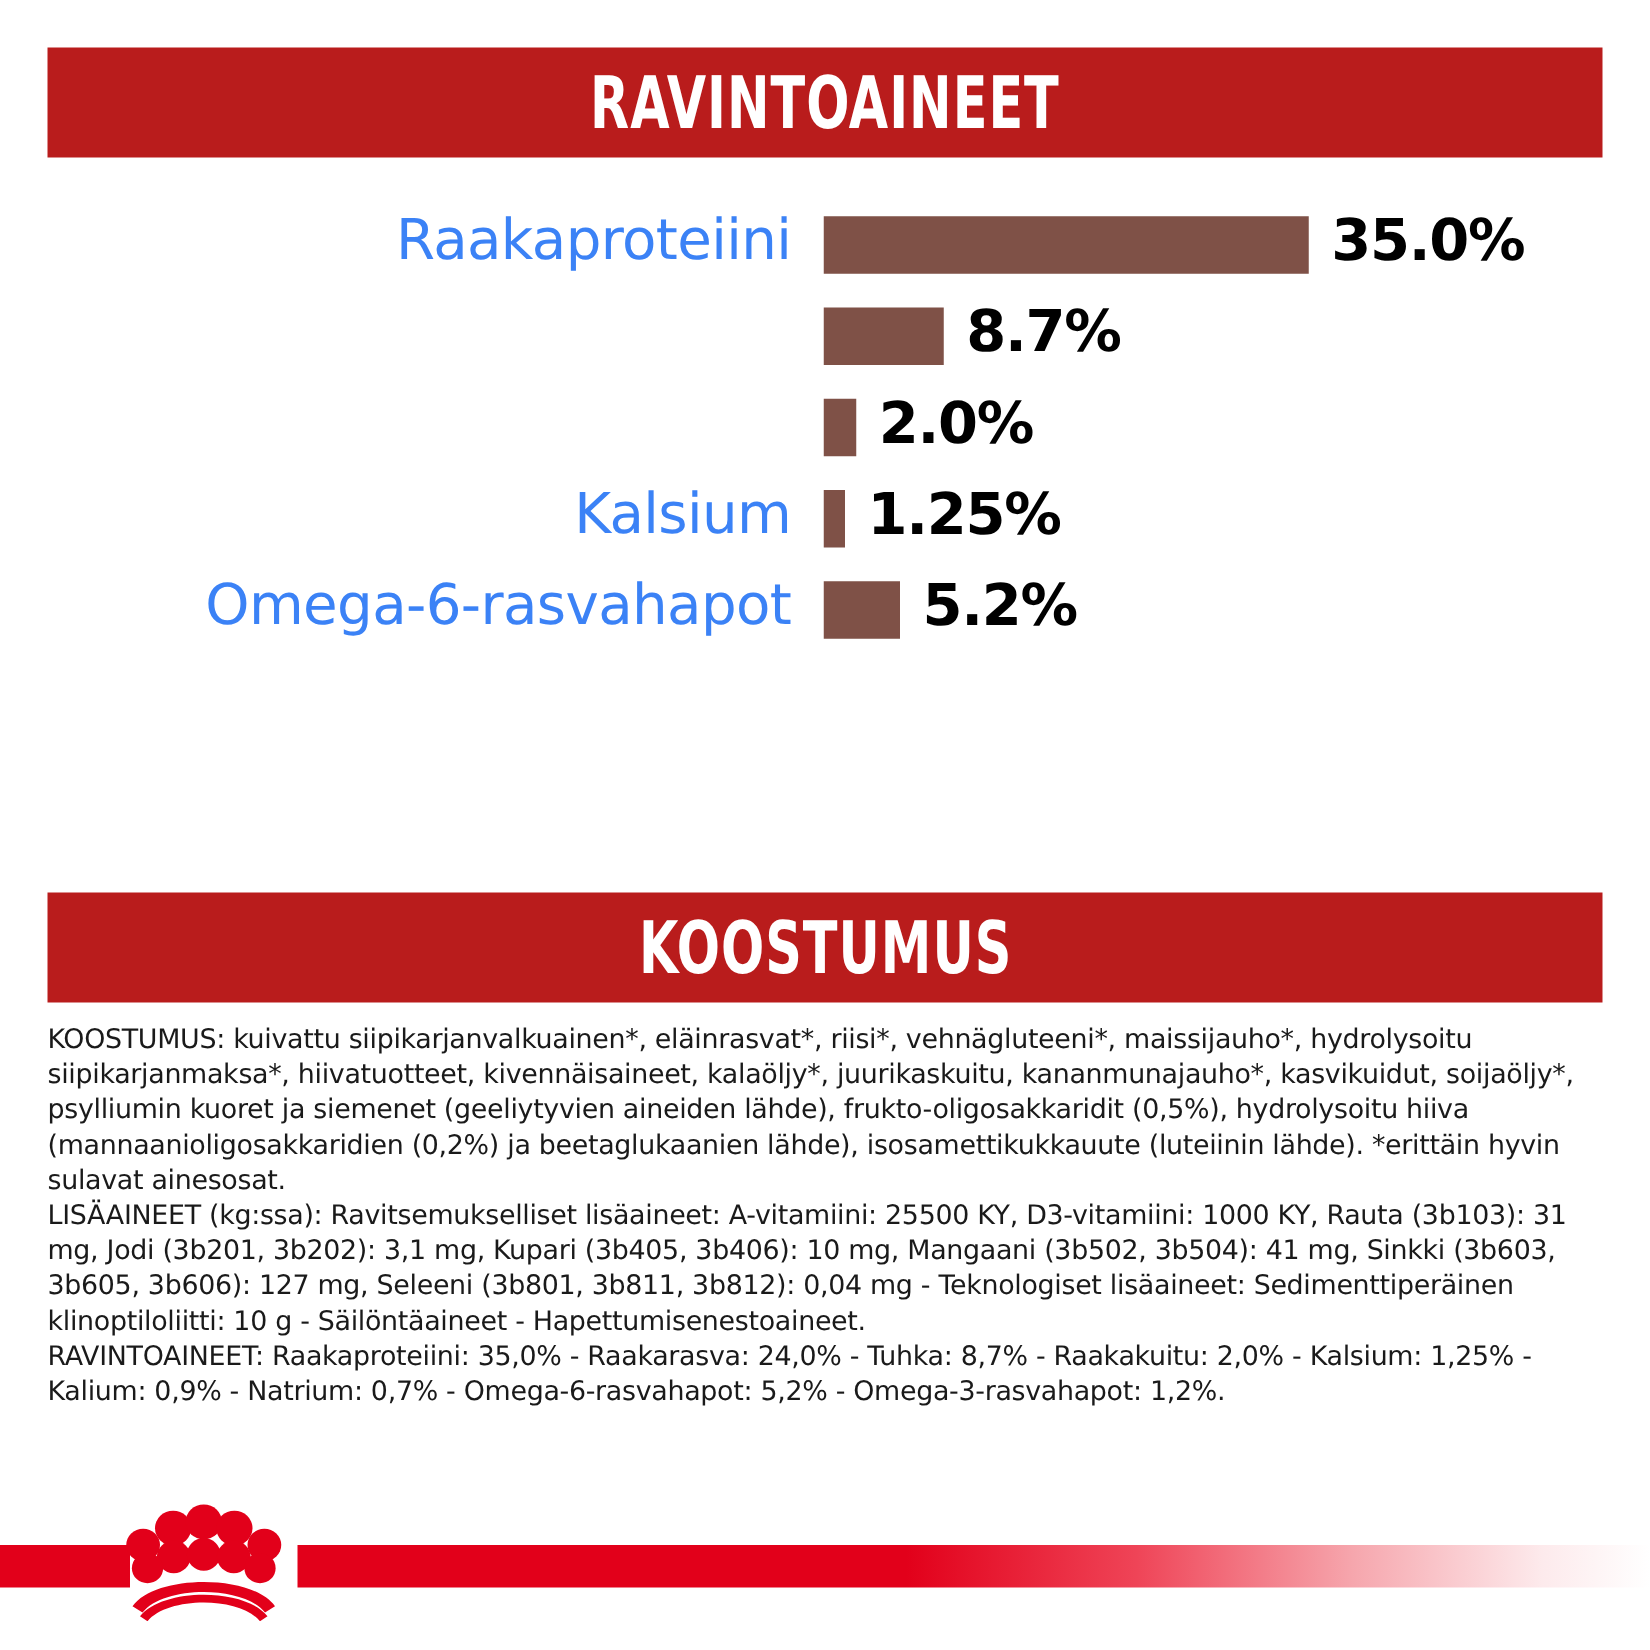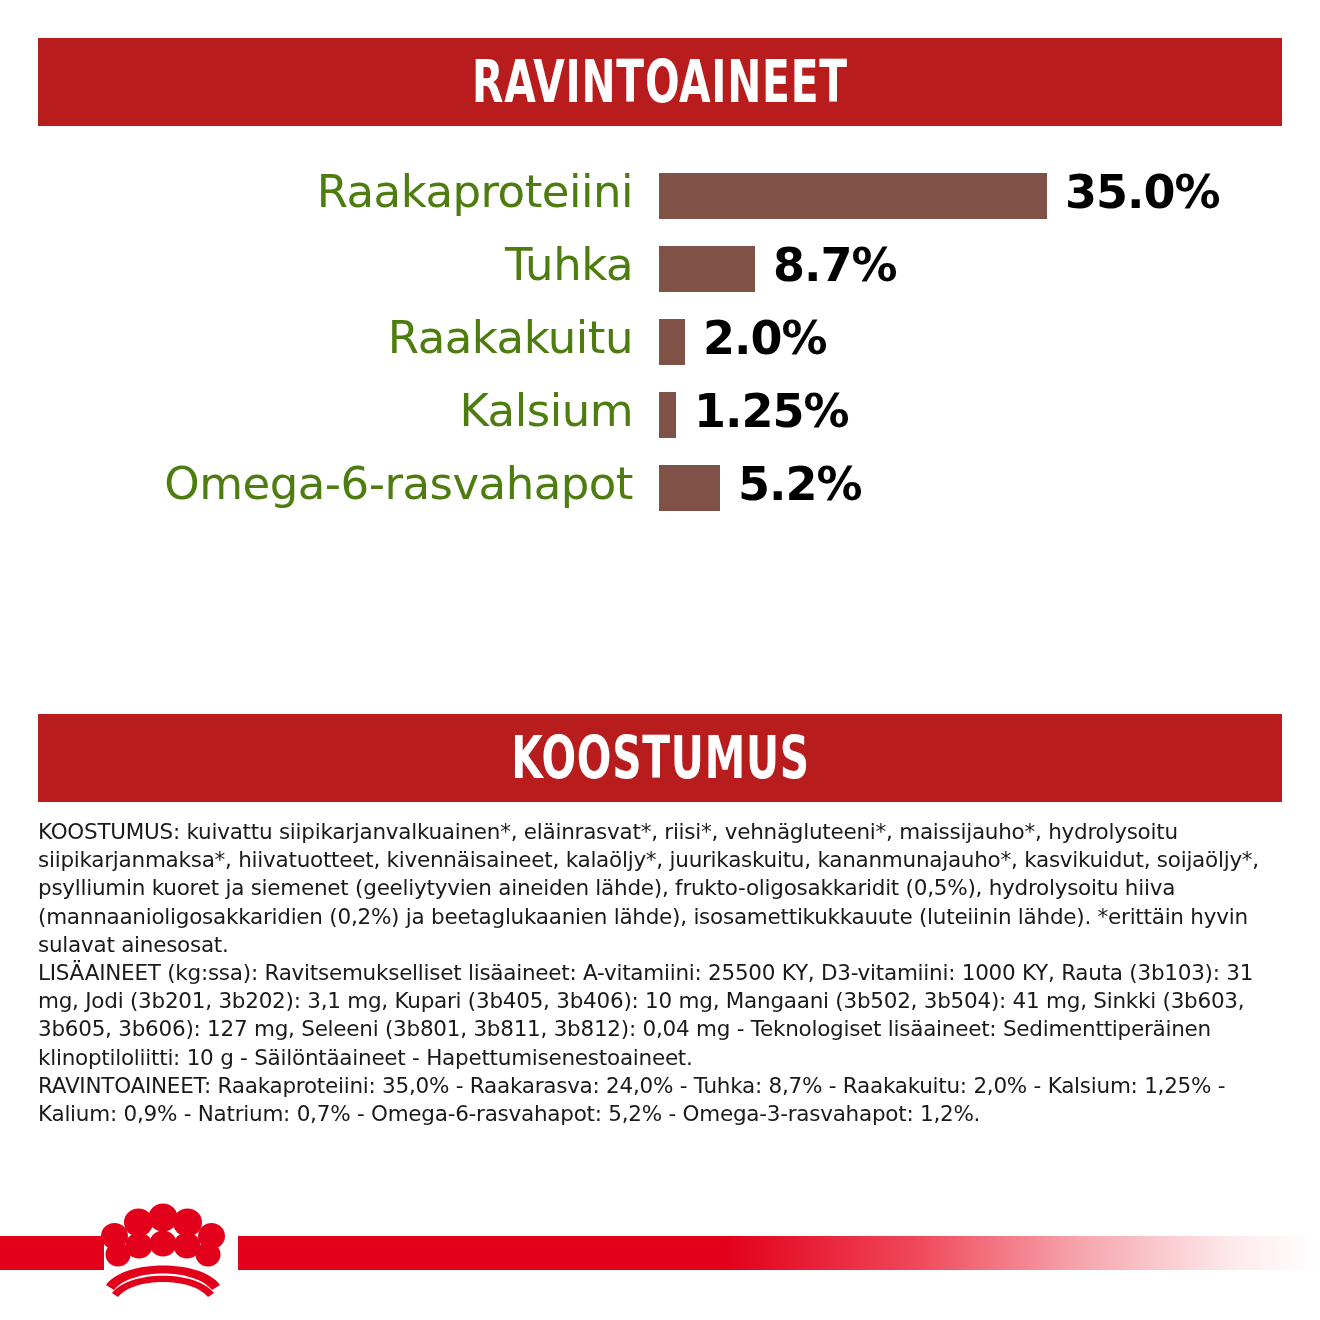--- a/index.html
+++ b/index.html
@@ -59,21 +59,21 @@
     height: 73px;
     display: flex;
     align-items: center;
   }
   .nlabel {
     position: absolute;
     left: 0;
     width: 633px;
     text-align: right;
     font-size: 45px;
-    color: #4d7c0f;
+    color: #3b82f6;
     font-family: "DejaVu Sans", sans-serif;
     font-weight: 400;
     white-space: nowrap;
     letter-spacing: -0.5px;
   }
   .nbarwrap {
     position: absolute;
     left: 659px;
     display: flex;
     align-items: flex-end;
@@ -152,28 +152,26 @@
 
   <div class="nutrients" id="nutrient-rows">
       <div class="nrow">
         <div class="nlabel">Raakaproteiini</div>
         <div class="nbarwrap">
           <div class="nbar" style="width: 388px; background: rgb(127, 81, 71);"></div>
           <div class="nval">35.0%</div>
         </div>
       </div>
       <div class="nrow">
-        <div class="nlabel">Tuhka</div>
         <div class="nbarwrap">
           <div class="nbar" style="width: 96px; background: rgb(127, 81, 71);"></div>
           <div class="nval">8.7%</div>
         </div>
       </div>
       <div class="nrow">
-        <div class="nlabel">Raakakuitu</div>
         <div class="nbarwrap">
           <div class="nbar" style="width: 26px; background: rgb(127, 81, 71);"></div>
           <div class="nval">2.0%</div>
         </div>
       </div>
       <div class="nrow">
         <div class="nlabel">Kalsium</div>
         <div class="nbarwrap">
           <div class="nbar" style="width: 17px; background: rgb(127, 81, 71);"></div>
           <div class="nval">1.25%</div>

